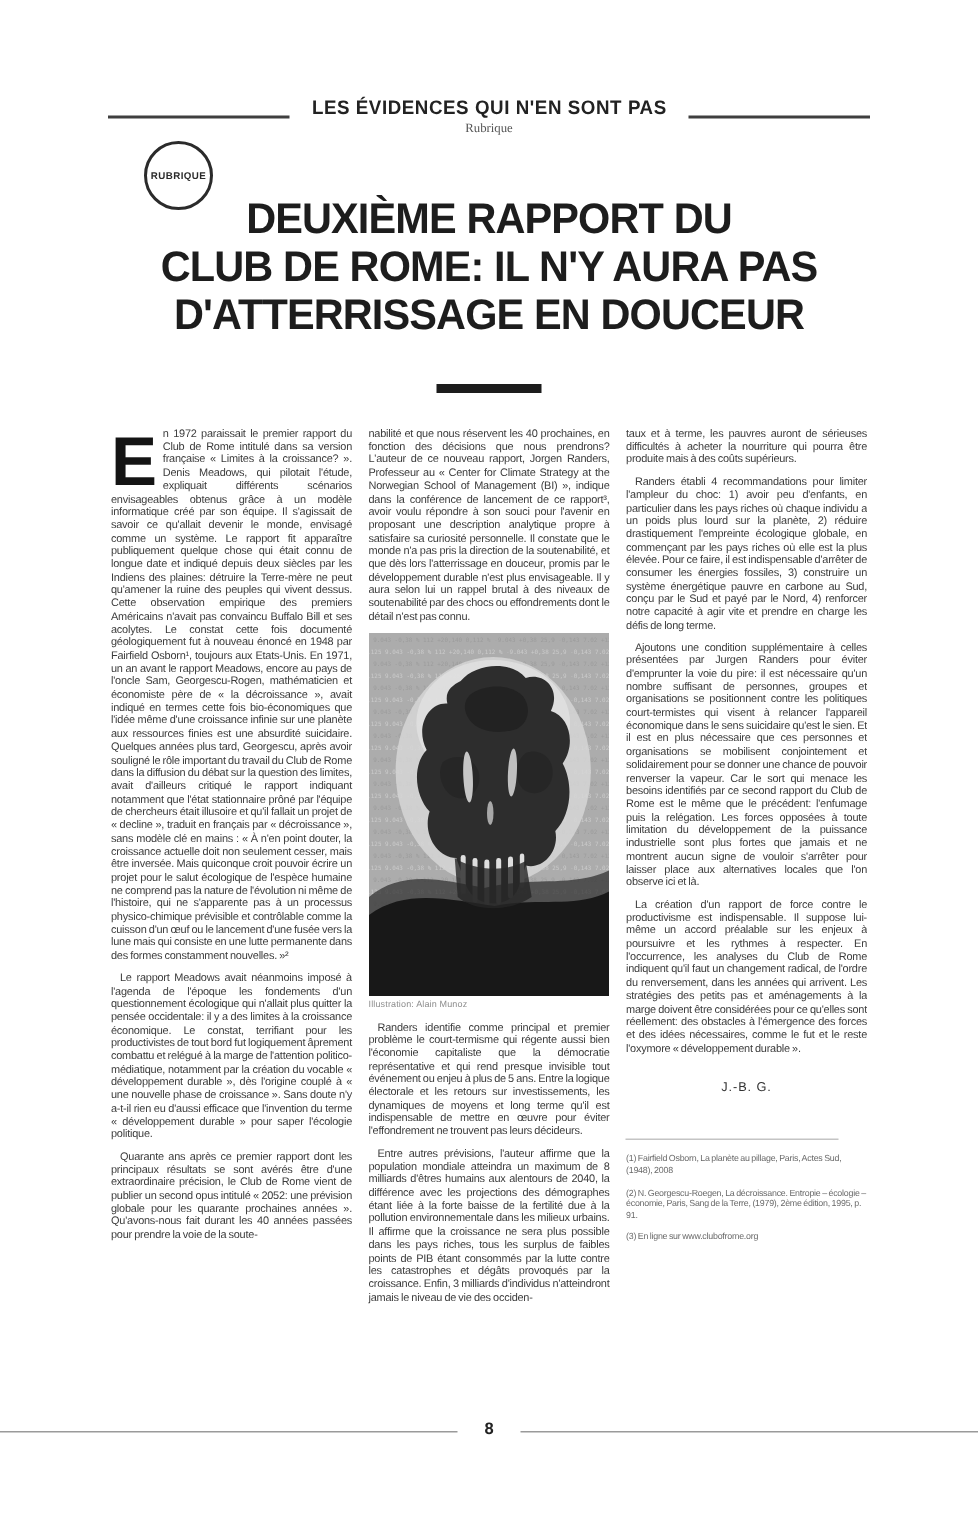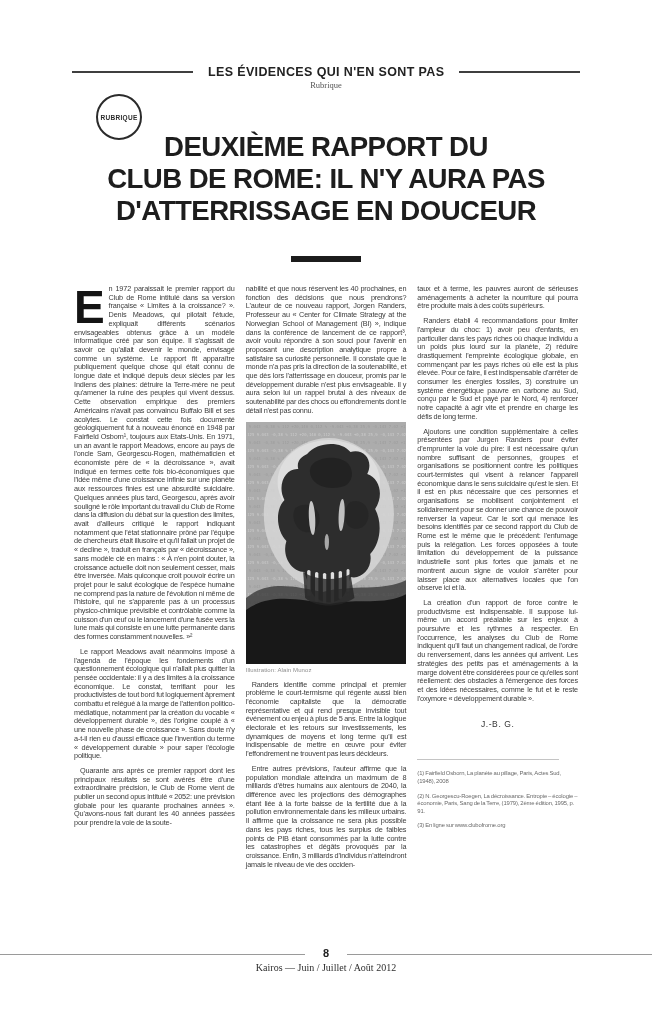--- a/index.html
+++ b/index.html
@@ -5,21 +5,21 @@
   html,body { margin:0; padding:0; background:#e9e9e9; }
   .page {
     position:relative; width:652px; height:1024px; margin:0 auto;
     background:#ffffff; overflow:hidden;
     font-family:"Liberation Sans", sans-serif; color:#3c3c3c;
   }
 
   
   .kicker-row {
     position:absolute; top:64px; left:72px; right:72px;
-    display:flex; align-items:center; gap:10px;
+    display:flex; align-items:flex-end; gap:10px;
   }
   .kicker-rule { flex:1; height:2px; background:#3f3f3f; }
   .kicker-label {
     font-size:13px; font-weight:bold; letter-spacing:0.4px;
     color:#222; white-space:nowrap; transform:scaleX(0.96);
   }
   .kicker-sub {
     position:absolute; top:80px; left:0; right:0; text-align:center;
     font-family:"Liberation Serif", serif; font-size:8.5px; color:#555;
   }
@@ -192,35 +192,34 @@
           <path fill="#262626" opacity="0.8" d="M58,150 C70,158 92,160 106,152 L110,176 C95,186 72,186 60,176 Z"></path>
         </svg>
         <figcaption>Illustration: Alain Munoz</figcaption>
       </figure>
 
       <p class="indent">Randers identifie comme principal et premier problème le court-termisme qui régente aussi bien l'économie capitaliste que la démocratie représentative et qui rend presque invisible tout événement ou enjeu à plus de 5 ans. Entre la logique électorale et les retours sur investissements, les dynamiques de moyens et long terme qu'il est indispensable de mettre en œuvre pour éviter l'effondrement ne trouvent pas leurs décideurs.</p>
       <p class="indent">Entre autres prévisions, l'auteur affirme que la population mondiale atteindra un maximum de 8 milliards d'êtres humains aux alentours de 2040, la différence avec les projections des démographes étant liée à la forte baisse de la fertilité due à la pollution environnementale dans les milieux urbains. Il affirme que la croissance ne sera plus possible dans les pays riches, tous les surplus de faibles points de PIB étant consommés par la lutte contre les catastrophes et dégâts provoqués par la croissance. Enfin, 3 milliards d'individus n'atteindront jamais le niveau de vie des occiden-</p>
     </div>
 
     <div class="col">
-      <p>taux et à terme, les pauvres auront de sérieuses aménagements à acheter la nourriture qui pourra être produite mais à des coûts supérieurs.</p>
+      <p>taux et à terme, les pauvres auront de sérieuses difficultés à acheter la nourriture qui pourra être produite mais à des coûts supérieurs.</p>
       <p class="indent">Randers établi 4 recommandations pour limiter l'ampleur du choc: 1) avoir peu d'enfants, en particulier dans les pays riches où chaque individu a un poids plus lourd sur la planète, 2) réduire drastiquement l'empreinte écologique globale, en commençant par les pays riches où elle est la plus élevée. Pour ce faire, il est indispensable d'arrêter de consumer les énergies fossiles, 3) construire un système énergétique pauvre en carbone au Sud, conçu par le Sud et payé par le Nord, 4) renforcer notre capacité à agir vite et prendre en charge les défis de long terme.</p>
       <p class="indent">Ajoutons une condition supplémentaire à celles présentées par Jurgen Randers pour éviter d'emprunter la voie du pire: il est nécessaire qu'un nombre suffisant de personnes, groupes et organisations se positionnent contre les politiques court-termistes qui visent à relancer l'appareil économique dans le sens suicidaire qu'est le sien. Et il est en plus nécessaire que ces personnes et organisations se mobilisent conjointement et solidairement pour se donner une chance de pouvoir renverser la vapeur. Car le sort qui menace les besoins identifiés par ce second rapport du Club de Rome est le même que le précédent: l'enfumage puis la relégation. Les forces opposées à toute limitation du développement de la puissance industrielle sont plus fortes que jamais et ne montrent aucun signe de vouloir s'arrêter pour laisser place aux alternatives locales que l'on observe ici et là.</p>
       <p class="indent">La création d'un rapport de force contre le productivisme est indispensable. Il suppose lui-même un accord préalable sur les enjeux à poursuivre et les rythmes à respecter. En l'occurrence, les analyses du Club de Rome indiquent qu'il faut un changement radical, de l'ordre du renversement, dans les années qui arrivent. Les stratégies des petits pas et aménagements à la marge doivent être considérées pour ce qu'elles sont réellement: des obstacles à l'émergence des forces et des idées nécessaires, comme le fut et le reste l'oxymore « développement durable ».</p>
 
       <div class="signature">J.-B. G.</div>
 
       <div class="fn-rule"></div>
       <p class="footnote">(1) Fairfield Osborn, La planète au pillage, Paris, Actes Sud, (1948), 2008</p>
       <p class="footnote">(2) N. Georgescu-Roegen, La décroissance. Entropie – écologie – économie, Paris, Sang de la Terre, (1979), 2ème édition, 1995, p. 91.</p>
       <p class="footnote">(3) En ligne sur www.clubofrome.org</p>
     </div>
 
   </div>
 
   <div class="footer-rule-row">
     <span class="footer-rule"></span>
     <span class="page-number">8</span>
     <span class="footer-rule"></span>
   </div>
-  <div class="journal-line">Kairos — Juin / Juillet / Août 2012</div>
 
 </div>
 
 </body></html>

